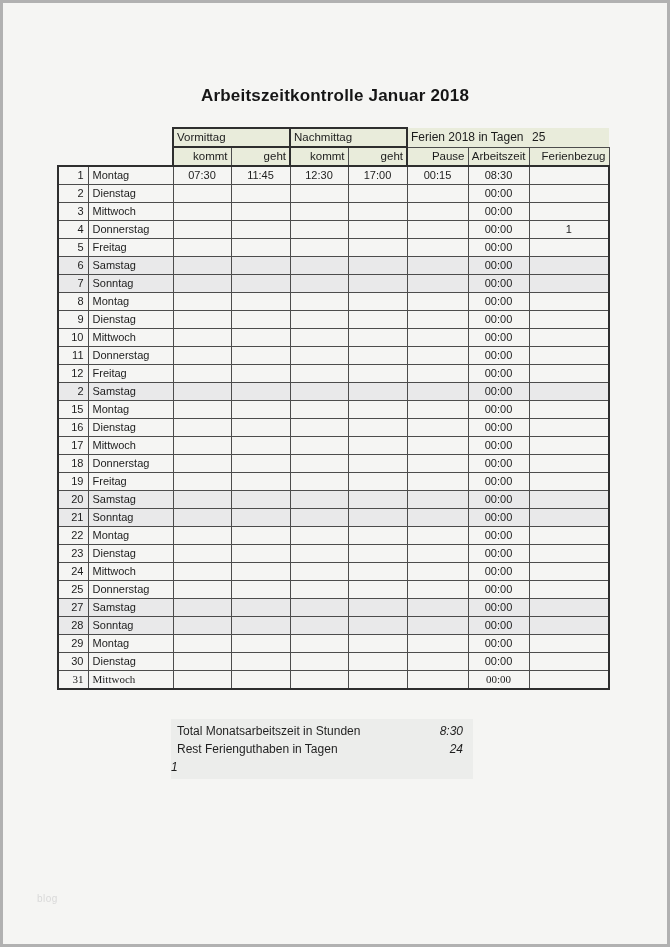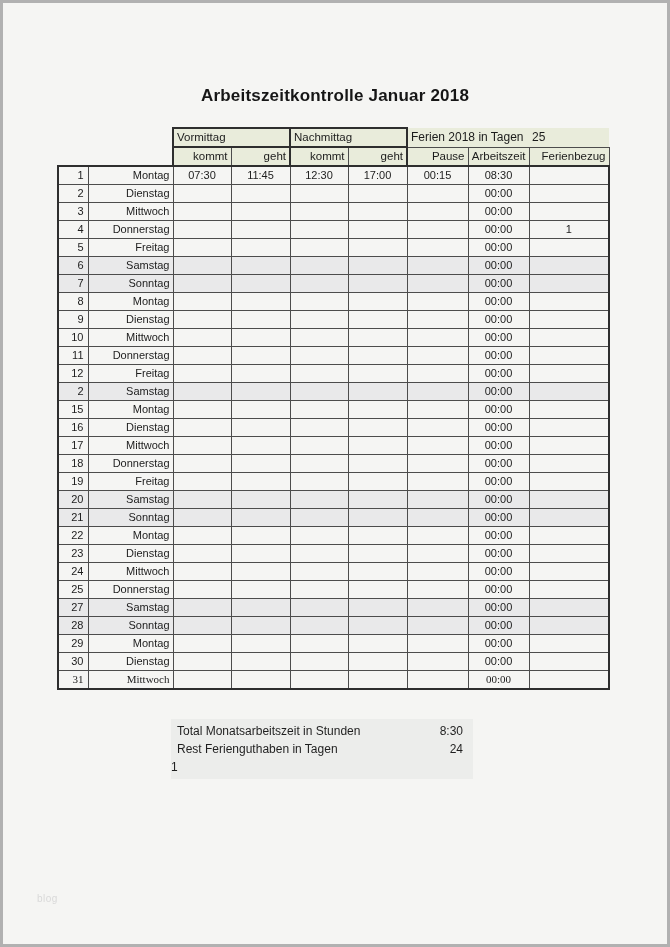--- a/index.html
+++ b/index.html
@@ -44,34 +44,34 @@
   th.sub{
     border:1px solid var(--grid-border);background:var(--header-green);
     text-align:right;font-size:11.5px;
   }
   th.sub.vbox-l{border-left:2px solid var(--heavy-border);}
   th.sub.vbox-r{border-right:2px solid var(--heavy-border);margin-left:28px;}
   
   tbody td{border:1px solid var(--grid-border);background:transparent;}
   tbody tr.weekend td{background:var(--weekend-row);}
   tbody td.c-num{text-align:right;padding-right:4px;}
-  tbody td.c-day{text-align:right;padding-left:4px;}
+  tbody td.c-day{text-align:left;padding-left:4px;}
   tbody td.c-t{text-align:center;}
   tbody td:first-child{border-left:2px solid var(--heavy-border);}
   tbody td:last-child{border-right:2px solid var(--heavy-border);}
   tbody tr:first-child td{border-top:2px solid var(--heavy-border);}
   tbody tr:last-child td{border-bottom:2px solid var(--heavy-border);font-family:Liberation Serif, serif;}
   
   .summary{
     position:absolute;left:168px;top:716px;width:302px;
     background:var(--summary-bg);padding:3px 0;
   }
   .summary-row{display:flex;justify-content:space-between;height:18px;line-height:18px;font-size:12px;}
   .s-label{padding-left:6px;}
-  .s-value{padding-right:10px;text-align:left;}
+  .s-value{padding-right:10px;text-align:left;font-style:italic;}
   
   .watermark{
     position:absolute;left:34px;top:890px;font-size:10px;color:var(--watermark);
     letter-spacing:0.5px;
   }
 </style>
 </head>
 <body>
 
 <div class="page">

